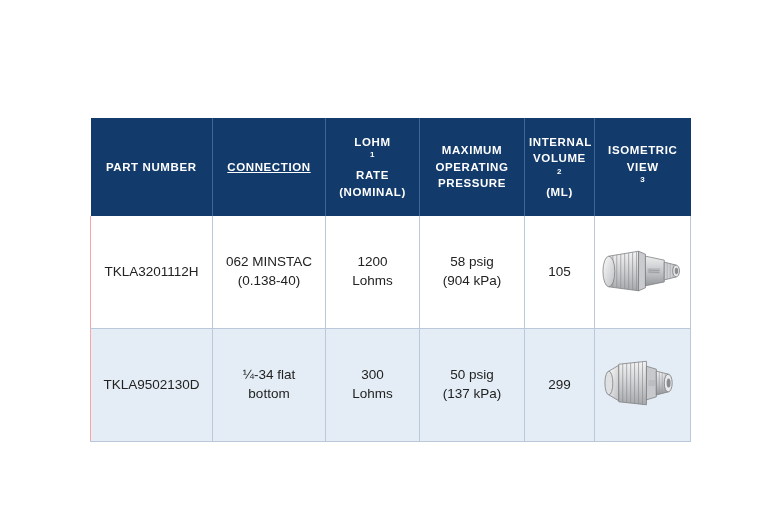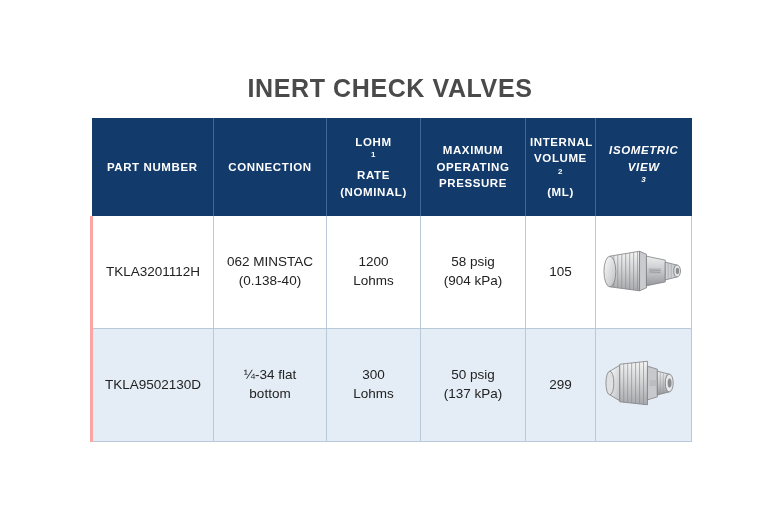--- a/index.html
+++ b/index.html
@@ -53,47 +53,46 @@
     line-height: 1.45;
     padding: 10px 4px;
     height: 78px;
     vertical-align: middle;
     text-align: center;
     border-right: 1px solid #3f6793;
     border-bottom: none;
   }
   table.spec thead th:last-child {
     border-right: none;
-    font-style: italic;
   }
   table.spec tbody td {
     font-size: 13.5px;
     color: #222222;
     text-align: center;
     vertical-align: middle;
     line-height: 1.4;
     height: 100px;
     padding: 6px 4px;
     border-right: 1px solid #b9c9da;
     border-bottom: 1px solid #b9c9da;
   }
   table.spec tbody td:first-child {
-    border-left: 3px solid #fca5a5;
+    border-left: 1px solid #fca5a5;
   }
   table.spec tbody td:last-child {
     border-right: 1px solid #b9c9da;
   }
   table.spec tbody tr.row-alt td {
     background: #e4edf5;
   }
   table.spec tbody tr.row-plain td {
     background: #ffffff;
   }
   .c-part   { width: 122px; margin-top: 44px; }
-  .c-conn   { width: 113px; }
+  .c-conn   { width: 113px; text-decoration: underline; }
   .c-lohm   { width: 94px; }
   .c-press  { width: 105px; }
   .c-vol    { width: 70px; }
   .c-iso    { width: 96px; }
   .cell-lines span {
     display: block;
   }
   sup {
     font-size: 8px;
     vertical-align: super;
@@ -107,21 +106,20 @@
   }
   svg.valve {
     display: block;
   }
 </style>
 </head>
 <body>
 
 <div class="page">
 
-  <div class="title">INERT CHECK VALVES</div>
 
   <div class="table-wrap">
     <table class="spec">
       <colgroup>
         <col class="c-part">
         <col class="c-conn">
         <col class="c-lohm">
         <col class="c-press">
         <col class="c-vol">
         <col class="c-iso">

